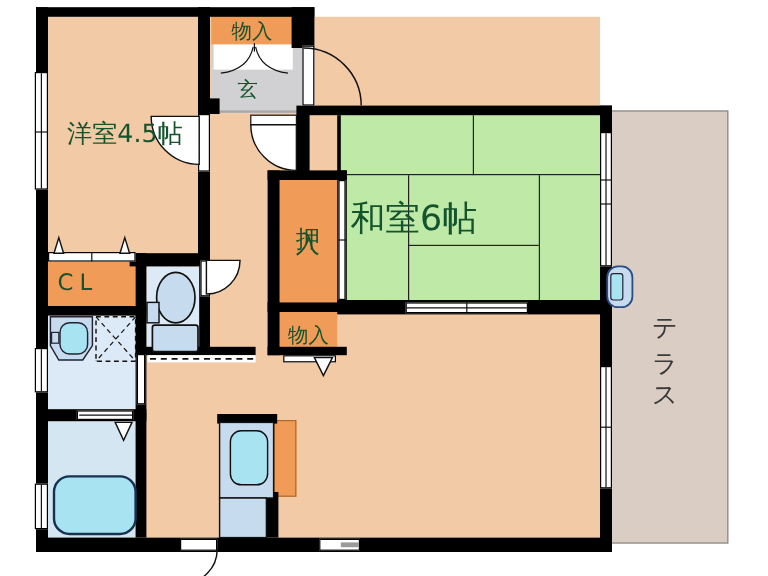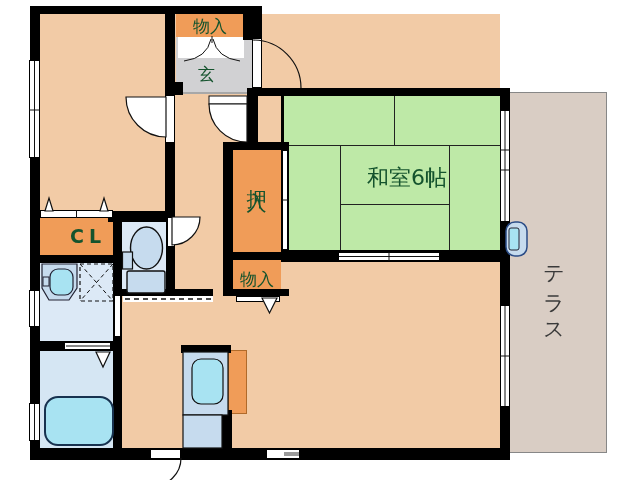--- a/index.html
+++ b/index.html
@@ -142,20 +142,21 @@
     <line x1="500" y1="170" x2="510" y2="170" stroke="#111" stroke-width="1"></line>
     <line x1="505" y1="306" x2="505" y2="406" stroke="#111" stroke-width="1"></line>
     <line x1="500" y1="356" x2="510" y2="356" stroke="#111" stroke-width="1"></line>
     <line x1="339" y1="256.5" x2="439" y2="256.5" stroke="#111" stroke-width="1"></line>
     <line x1="389" y1="252" x2="389" y2="261" stroke="#111" stroke-width="1"></line>
     <line x1="76.5" y1="210" x2="76.5" y2="218" stroke="#111" stroke-width="1"></line>
     <line x1="66" y1="346" x2="110" y2="346" stroke="#111" stroke-width="1"></line>
     <line x1="282" y1="200" x2="288" y2="200" stroke="#111" stroke-width="1"></line>
   </svg>
 
-  <div class="label" style="left:292px;top:163px;width:155px;text-align:right;font-size:22px;">和室6帖</div>
+  <div class="label" style="left:42px;top:97px;width:124px;text-align:center;font-size:21px;">洋室4.5帖</div>
+  <div class="label" style="left:292px;top:163px;width:155px;text-align:left;font-size:29px;">和室6帖</div>
   <div class="label v" style="left:540px;top:251px;font-size:21px;letter-spacing:5px;color:#3a3a3a;">テラス</div>
   <div class="label" style="left:198px;top:63px;font-size:17px;">玄</div>
   <div class="label" style="left:178px;top:15px;width:64px;text-align:center;font-size:17px;">物入</div>
   <div class="label" style="left:233px;top:268px;width:48px;text-align:center;font-size:17px;">物入</div>
   <div class="label v" style="left:244px;top:173px;font-size:20px;letter-spacing:3px;">押入</div>
-  <div class="label" style="left:48px;top:225px;width:58px;text-align:right;font-size:19px;letter-spacing:5px;font-weight:bold;">CL</div>
+  <div class="label" style="left:48px;top:225px;width:58px;text-align:left;font-size:19px;letter-spacing:5px;">CL</div>
 </div>
 
 </body></html>

